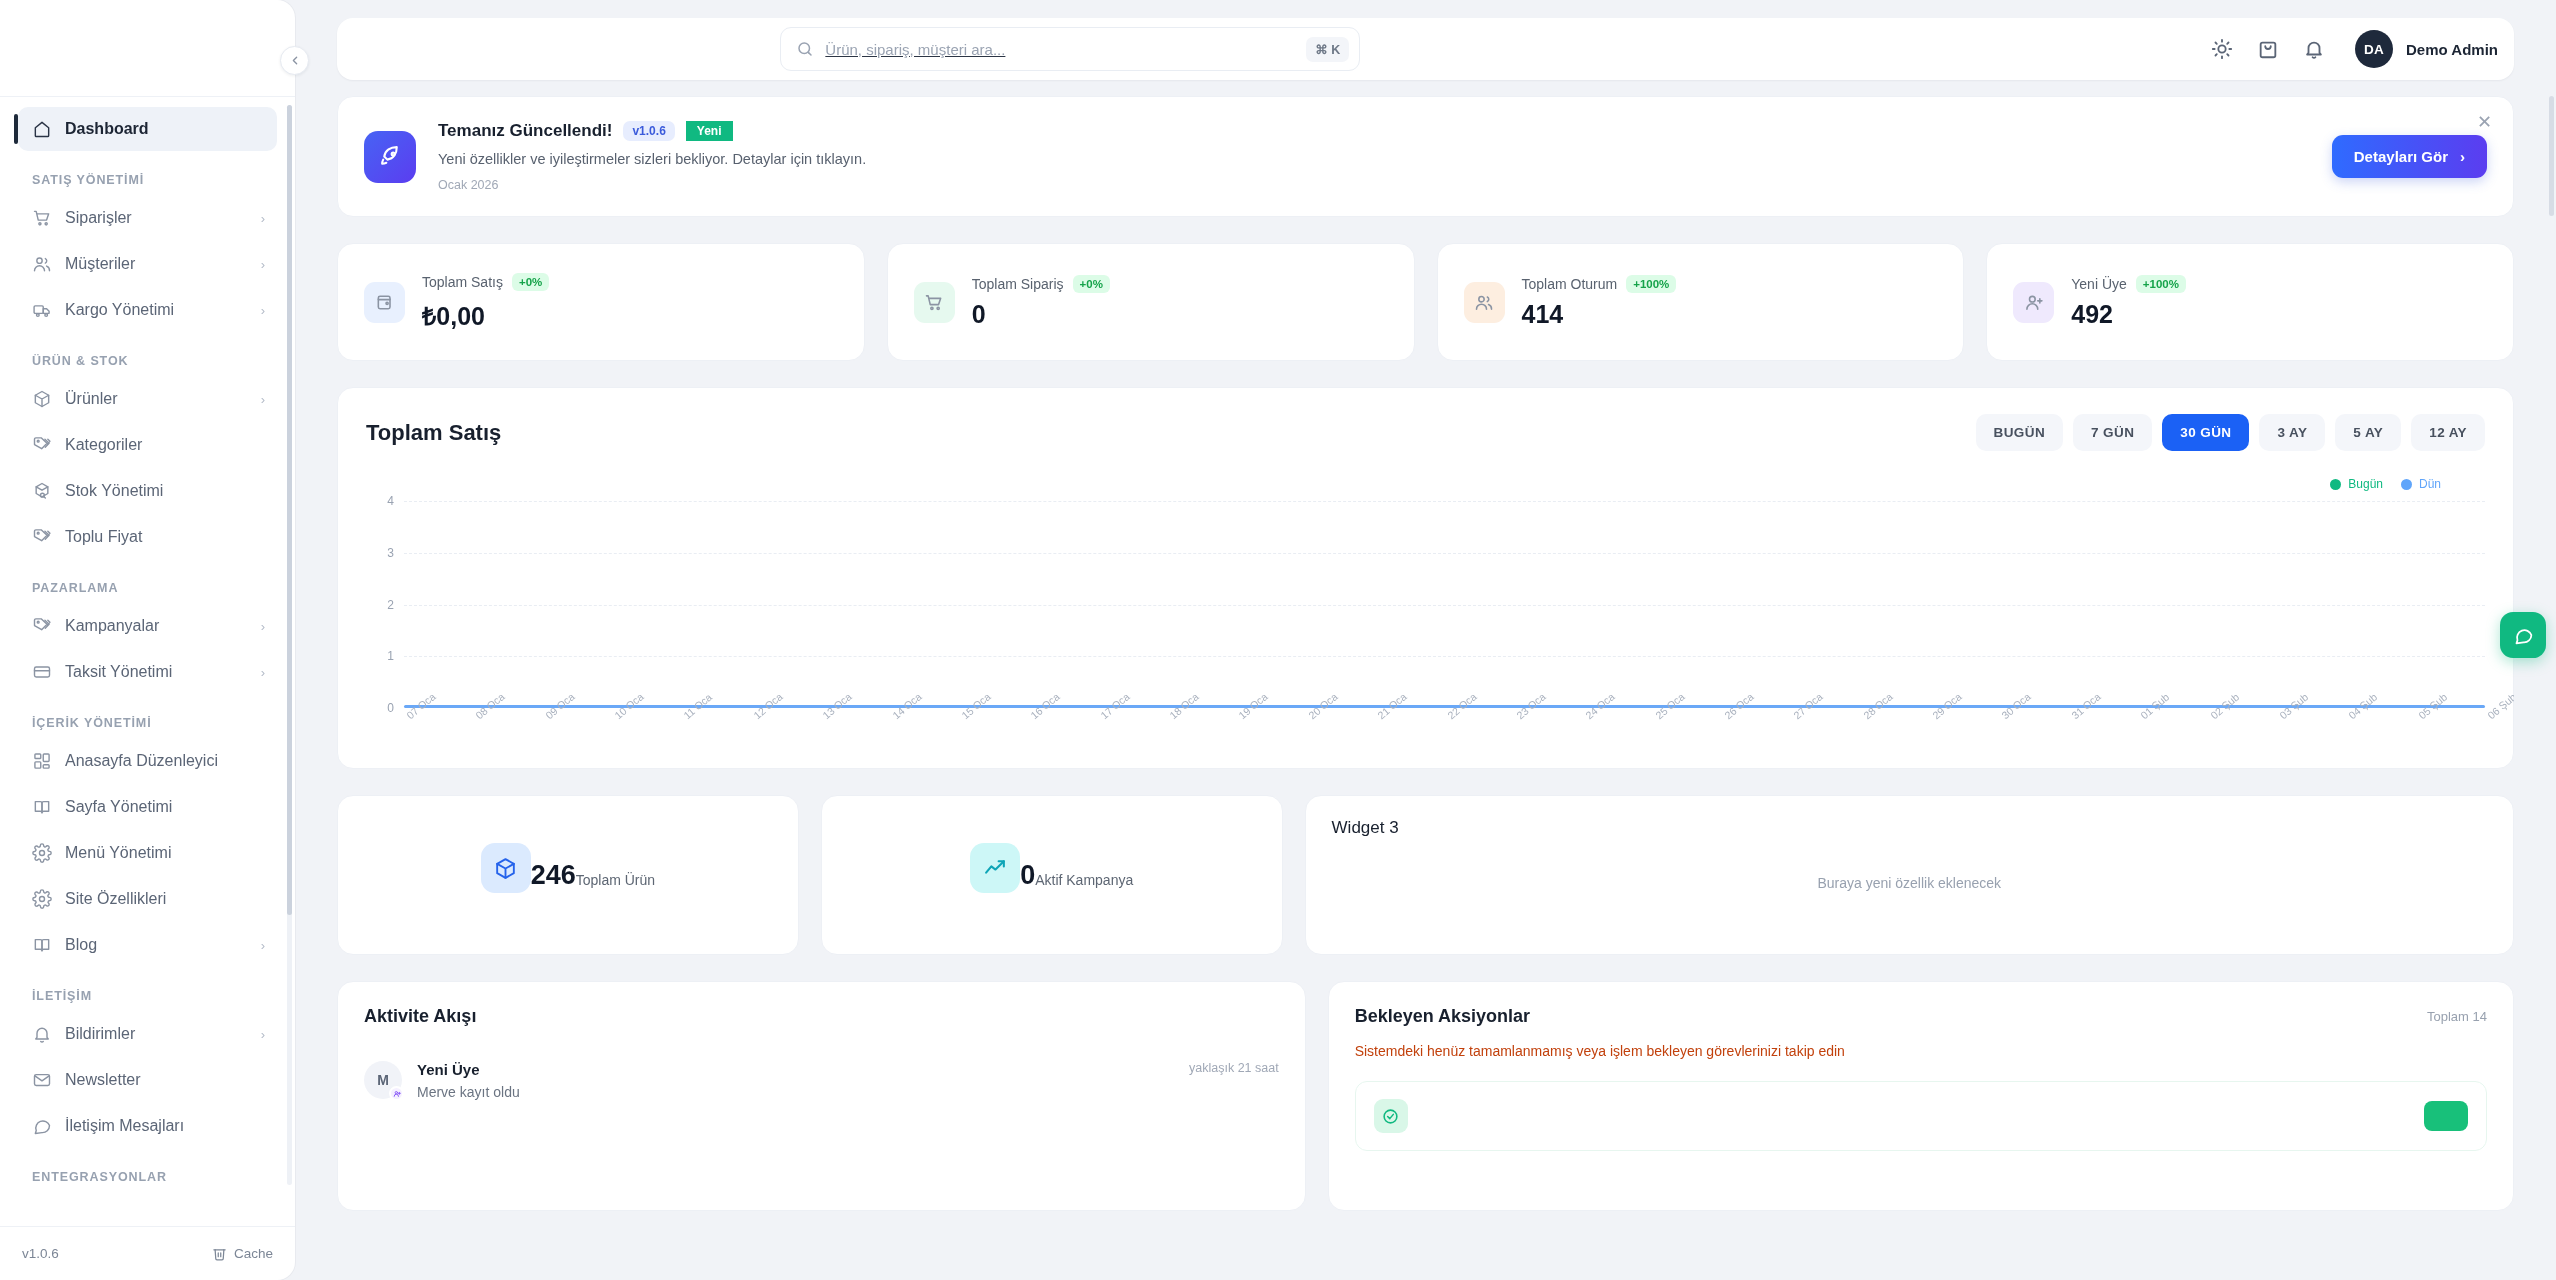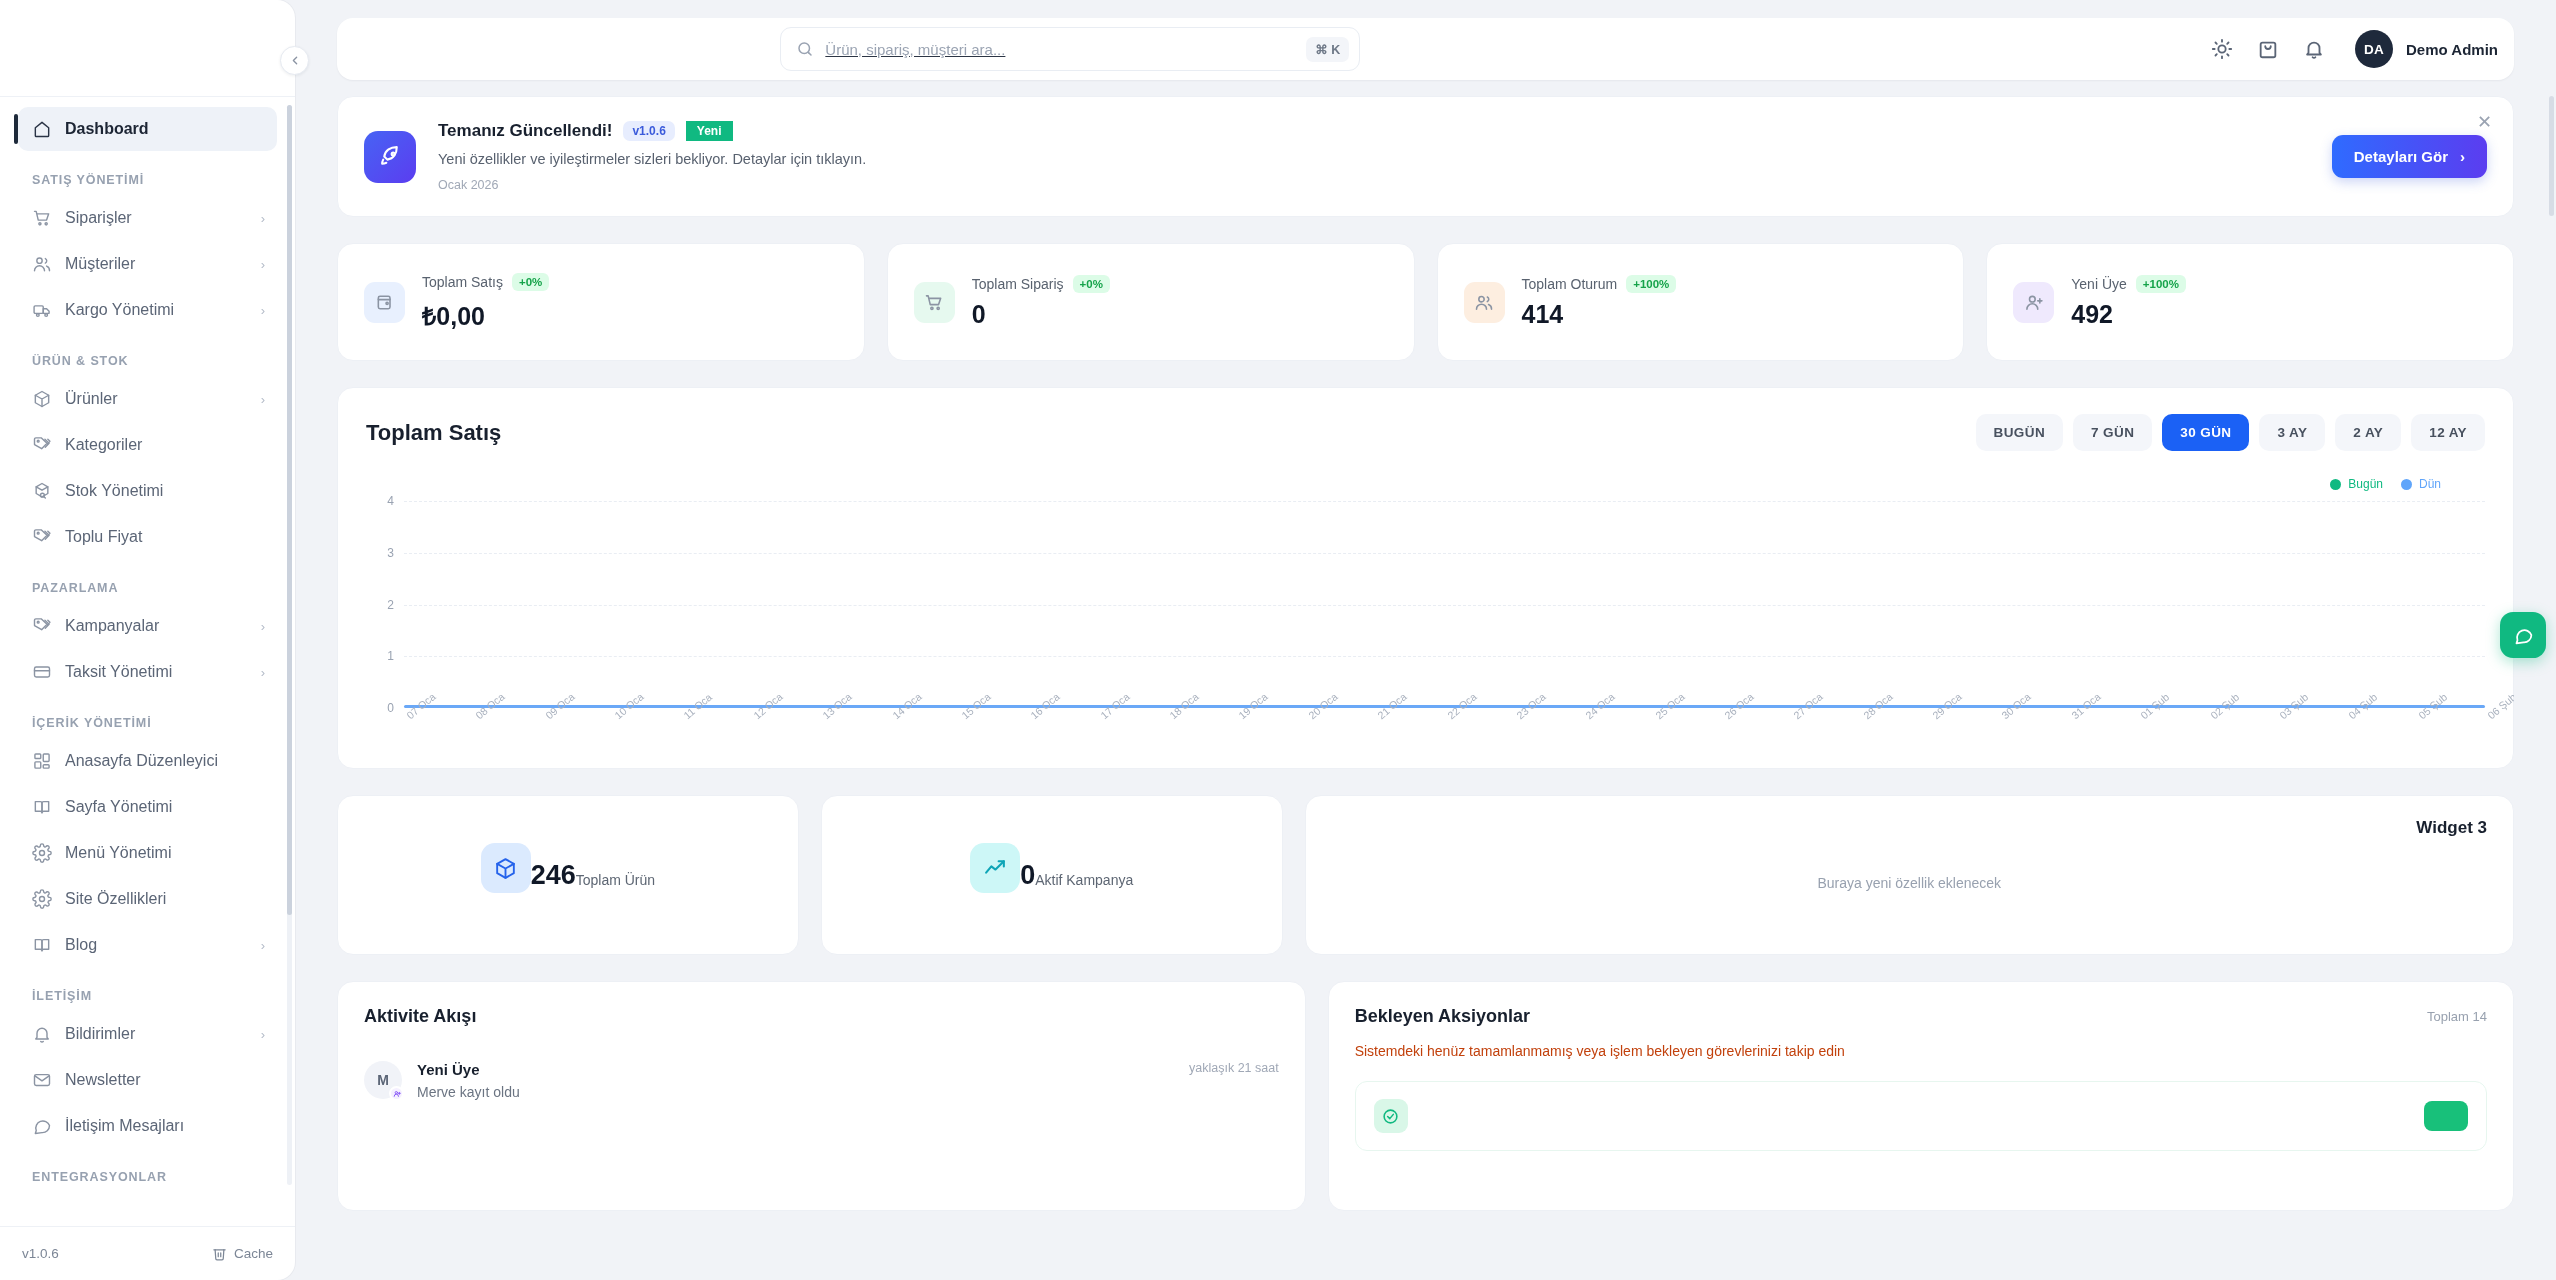--- a/index.html
+++ b/index.html
@@ -222,21 +222,21 @@
     flex: 0 0 calc((100% - 44px) * 0.2165); height: 160px;
     display: flex; flex-direction: row; align-items: center; justify-content: center;
   }
   .w-ico {
     width: 50px; height: 50px; border-radius: 14px;
     display: flex; align-items: center; justify-content: center; margin-bottom: 14px;
   }
   .w-val { font-size: 27px; font-weight: 700; color: #101827; }
   .w-lbl { font-size: 14px; color: #5d6673; margin-top: 10px; }
   .wbig { flex: 1 1 auto; height: 160px; padding: 22px 26px; position: relative; }
-  .wbig-title { font-size: 17px; font-weight: 700; color: #18202e; text-align: right; }
+  .wbig-title { font-size: 17px; font-weight: 400; color: #18202e; }
   .wbig-empty {
     position: absolute; left: 0; right: 0; top: 50%;
     text-align: center; font-size: 14px; color: #98a1af;
   }
 
   
   .bottom { display: flex; gap: 22px; }
   .bcard { padding: 24px 26px; height: 230px; position: relative; overflow: hidden; }
   .bleft { flex: 0 0 calc((100% - 22px) * 0.4495); }
   .bright { flex: 1 1 auto; }
@@ -602,21 +602,21 @@
         </section>
 
       <section class="card chart-card">
         <div class="chart-head">
           <h2 class="chart-title">Toplam Satış</h2>
           <div class="chart-filters" id="chart-filters">
               <button class="cf">BUGÜN</button>
               <button class="cf">7 GÜN</button>
               <button class="cf on">30 GÜN</button>
               <button class="cf">3 AY</button>
-              <button class="cf">2 AY</button>
+              <button class="cf">5 AY</button>
               <button class="cf">12 AY</button>
             </div>
         </div>
         <div class="legend" id="chart-legend">
             <span class="lg a">
               <span class="dot"></span>
               <span>Bugün</span>
             </span>
             <span class="lg b">
               <span class="dot"></span>

